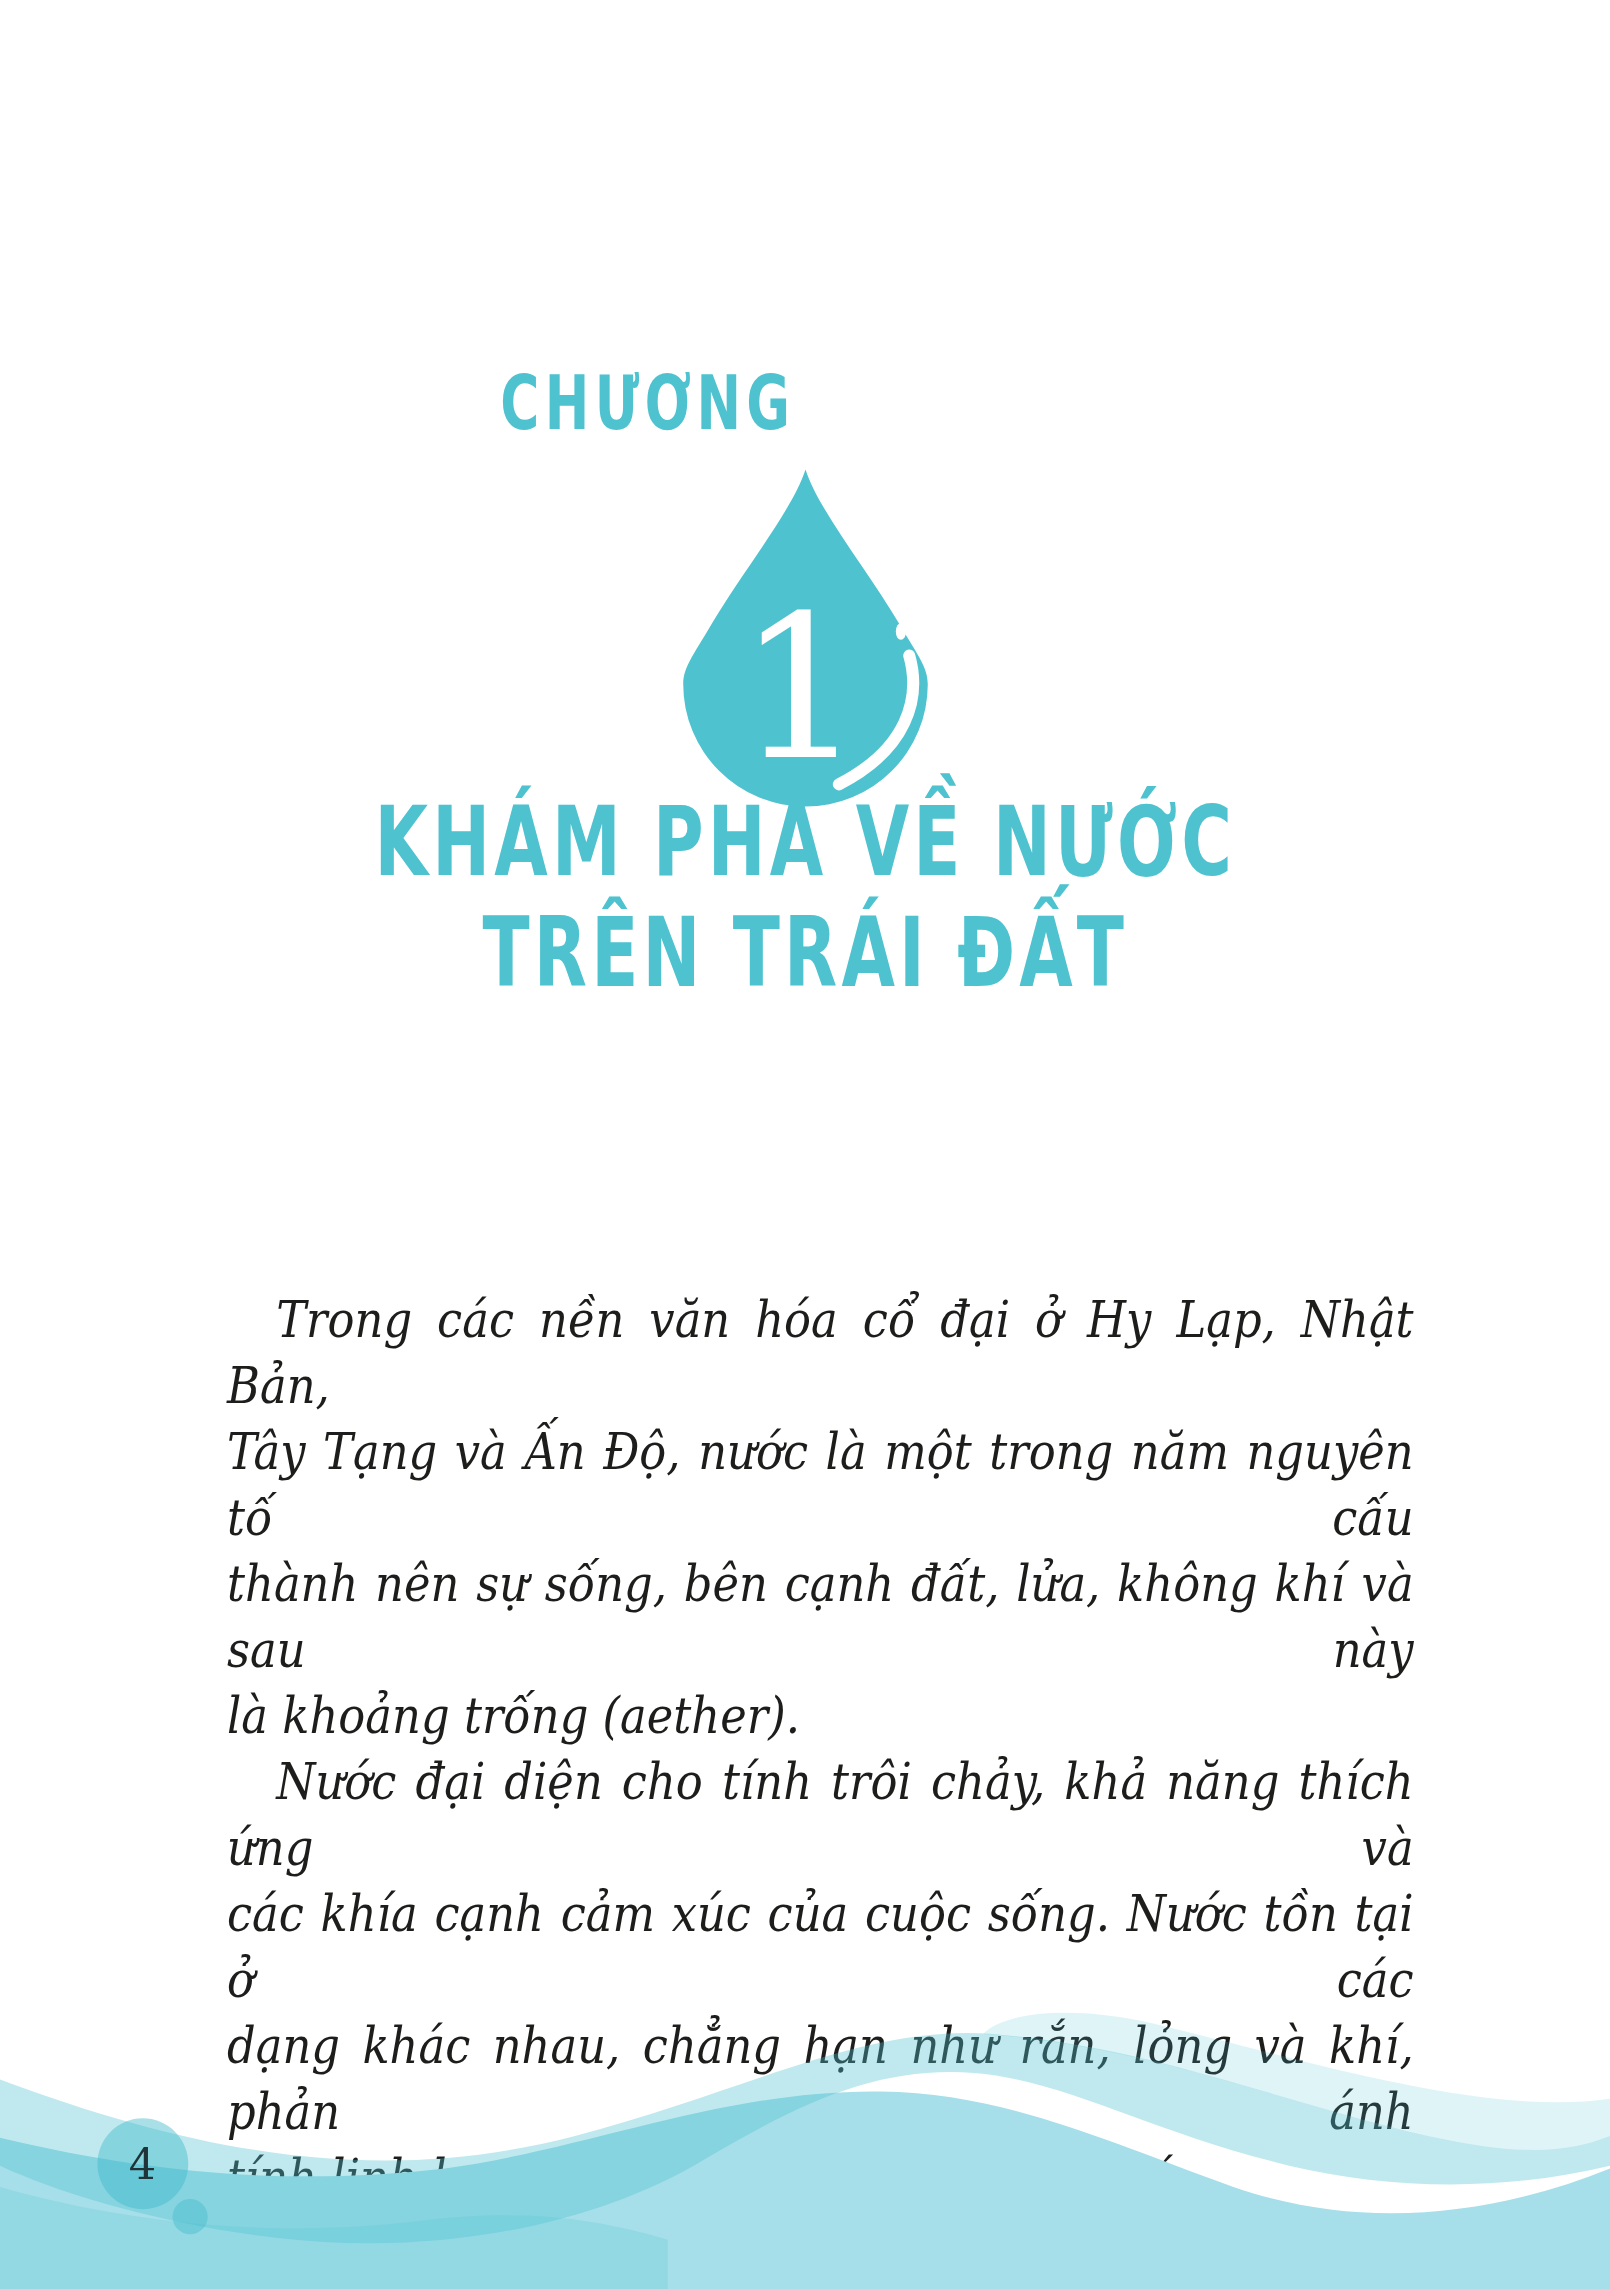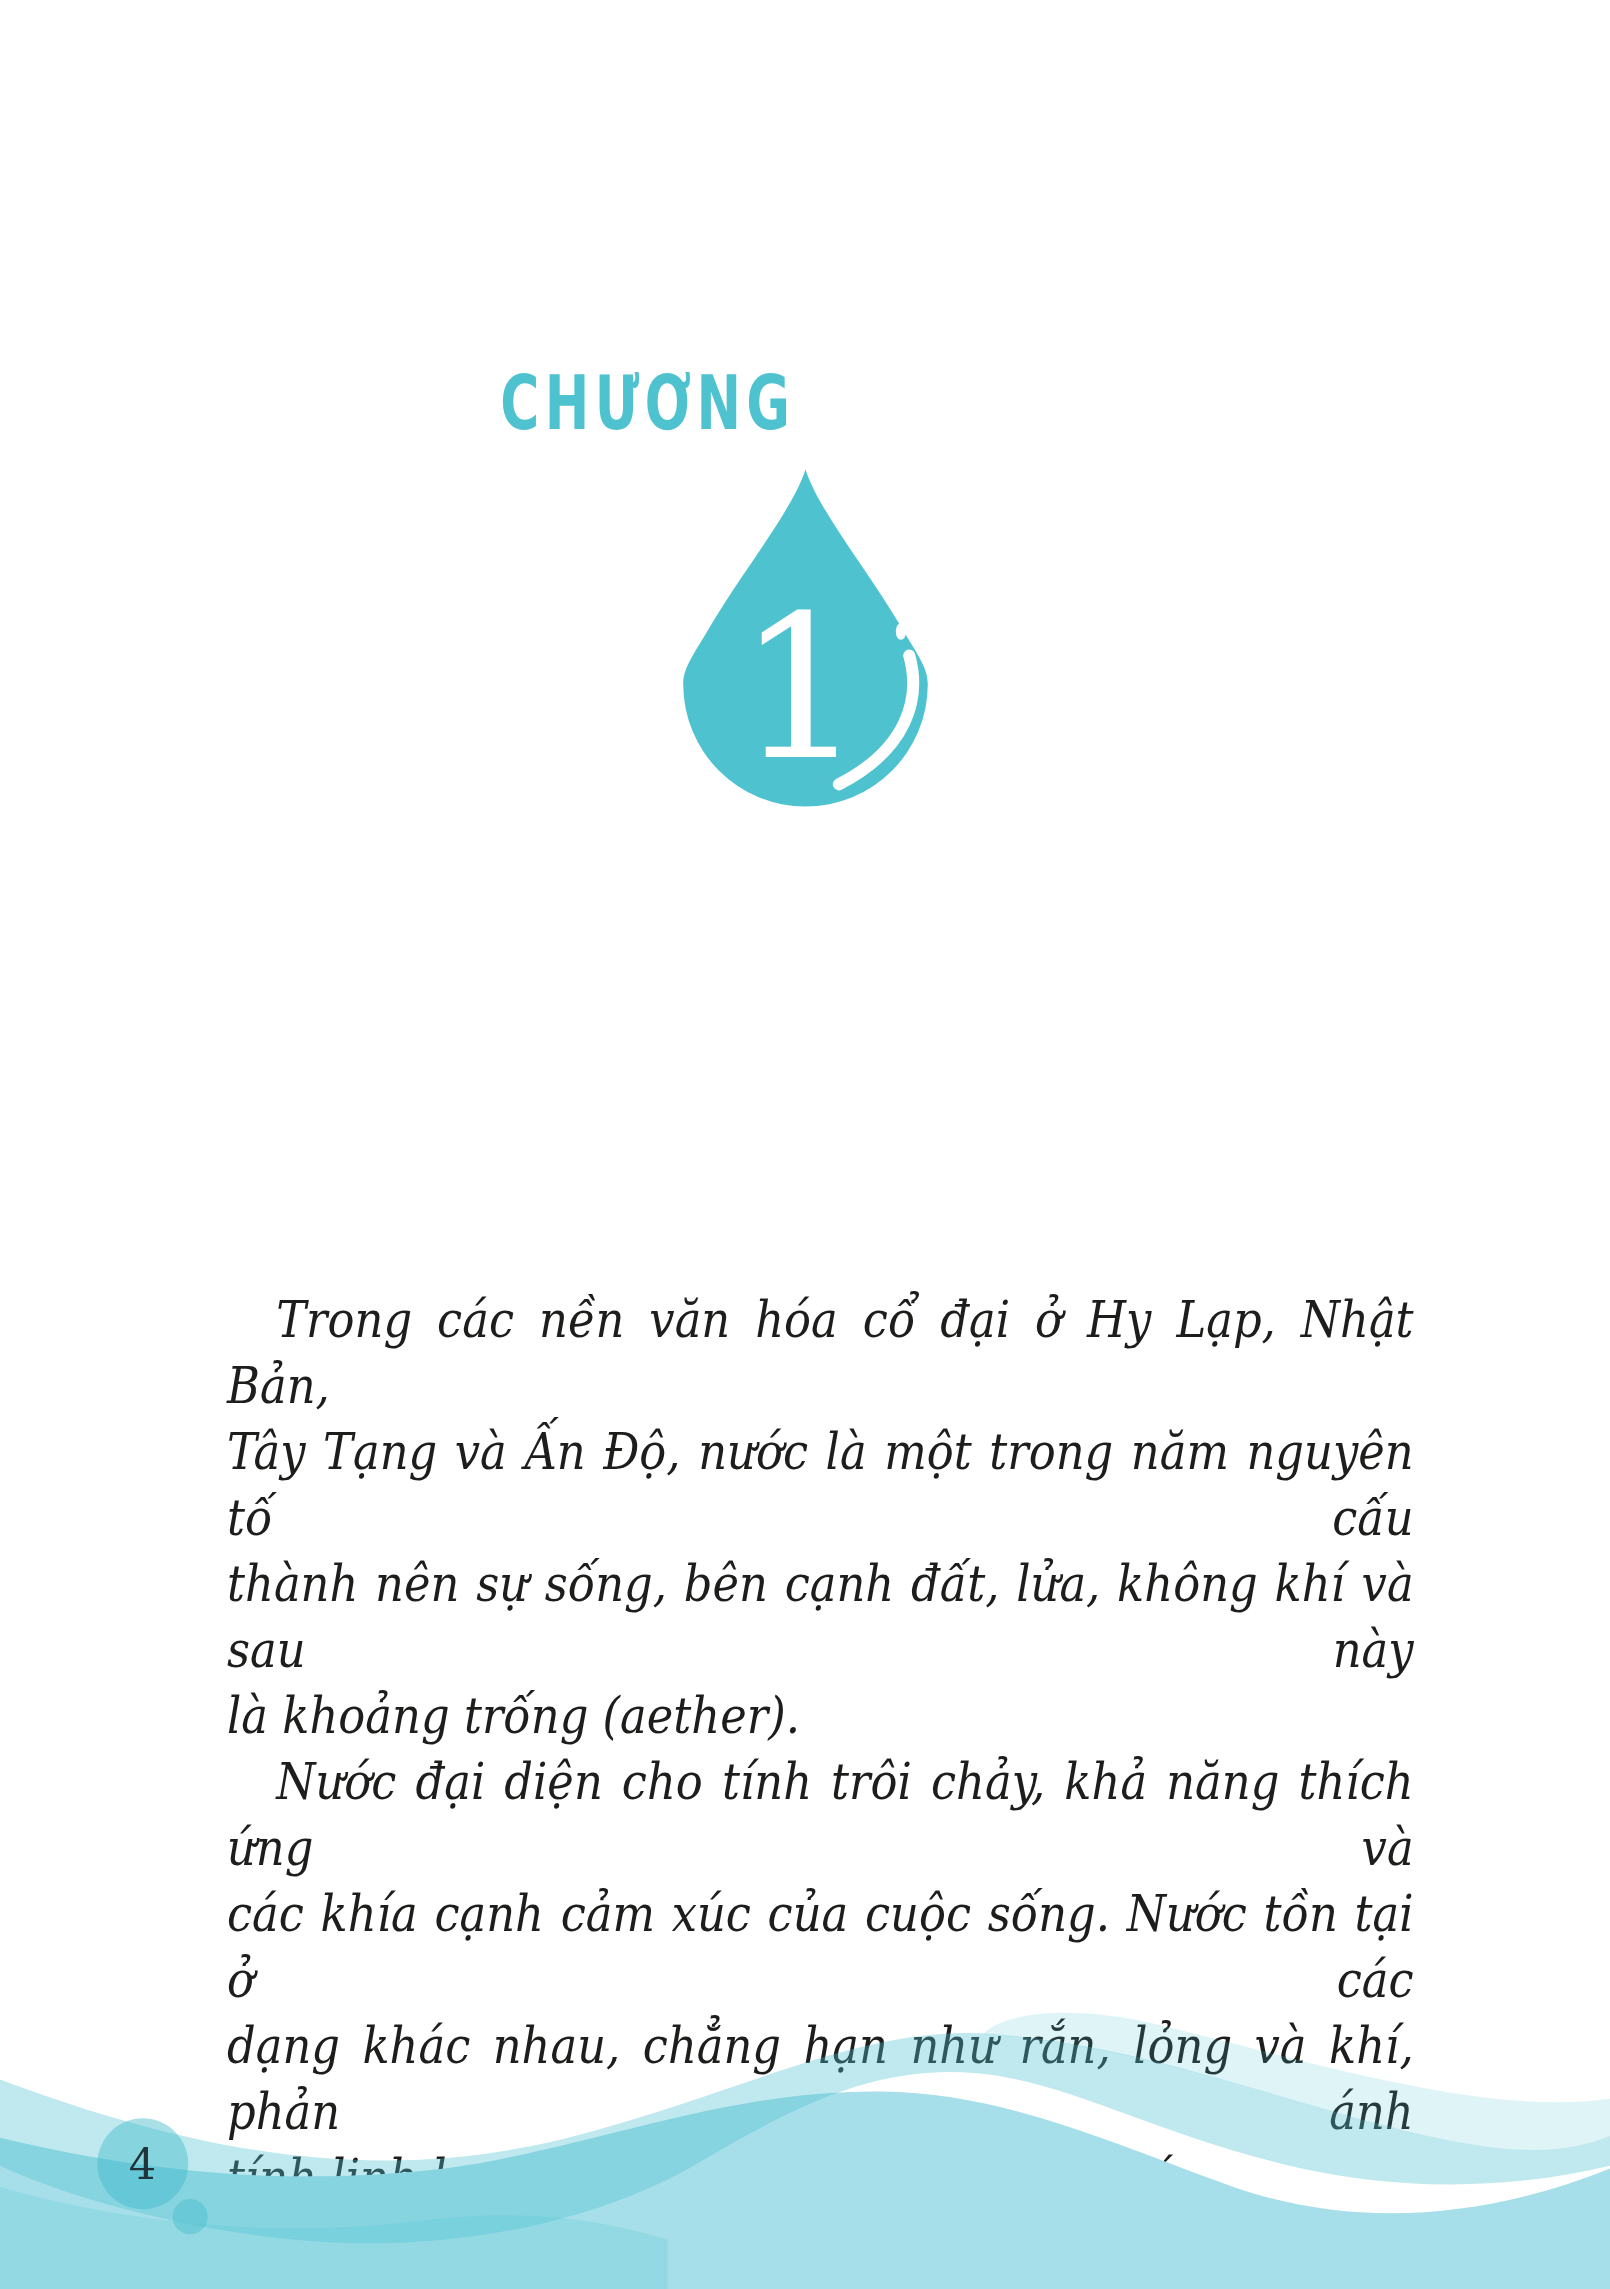--- a/index.html
+++ b/index.html
@@ -82,20 +82,28 @@
     <svg width="297" height="352" viewBox="0 0 320 380">
       <path d="M160 8 C 146 52, 92 118, 58 176 C 38 210, 28 222, 28 240
                A 132 132 0 0 0 292 240
                C 292 222, 282 210, 262 176 C 228 118, 174 52, 160 8 Z" fill="#4ec3cf"></path>
       <path d="M272 209 C 285 255, 270 310, 196 348" fill="none" stroke="#ffffff" stroke-width="13" stroke-linecap="round"></path>
       <ellipse cx="263" cy="183" rx="5.5" ry="9" fill="#ffffff"></ellipse>
       <text x="155" y="318" text-anchor="middle" font-family="DejaVu Serif, serif" font-size="215" fill="#ffffff">1</text>
     </svg>
   </div>
 
+  <div class="chapter-title">
+    <div class="title-line">
+      <span class="squeeze">KHÁM PHÁ VỀ NƯỚC</span>
+    </div>
+    <div class="title-line">
+      <span class="squeeze">TRÊN TRÁI ĐẤT</span>
+    </div>
+  </div>
 
   <div class="bodytext">
     <div class="line indent">Trong các nền văn hóa cổ đại ở Hy Lạp, Nhật Bản,</div>
     <div class="line">Tây Tạng và Ấn Độ, nước là một trong năm nguyên tố cấu</div>
     <div class="line">thành nên sự sống, bên cạnh đất, lửa, không khí và sau này</div>
     <div class="line para-end">là khoảng trống (aether).</div>
 
     <div class="line indent">Nước đại diện cho tính trôi chảy, khả năng thích ứng và</div>
     <div class="line">các khía cạnh cảm xúc của cuộc sống. Nước tồn tại ở các</div>
     <div class="line">dạng khác nhau, chẳng hạn như rắn, lỏng và khí, phản ánh</div>

